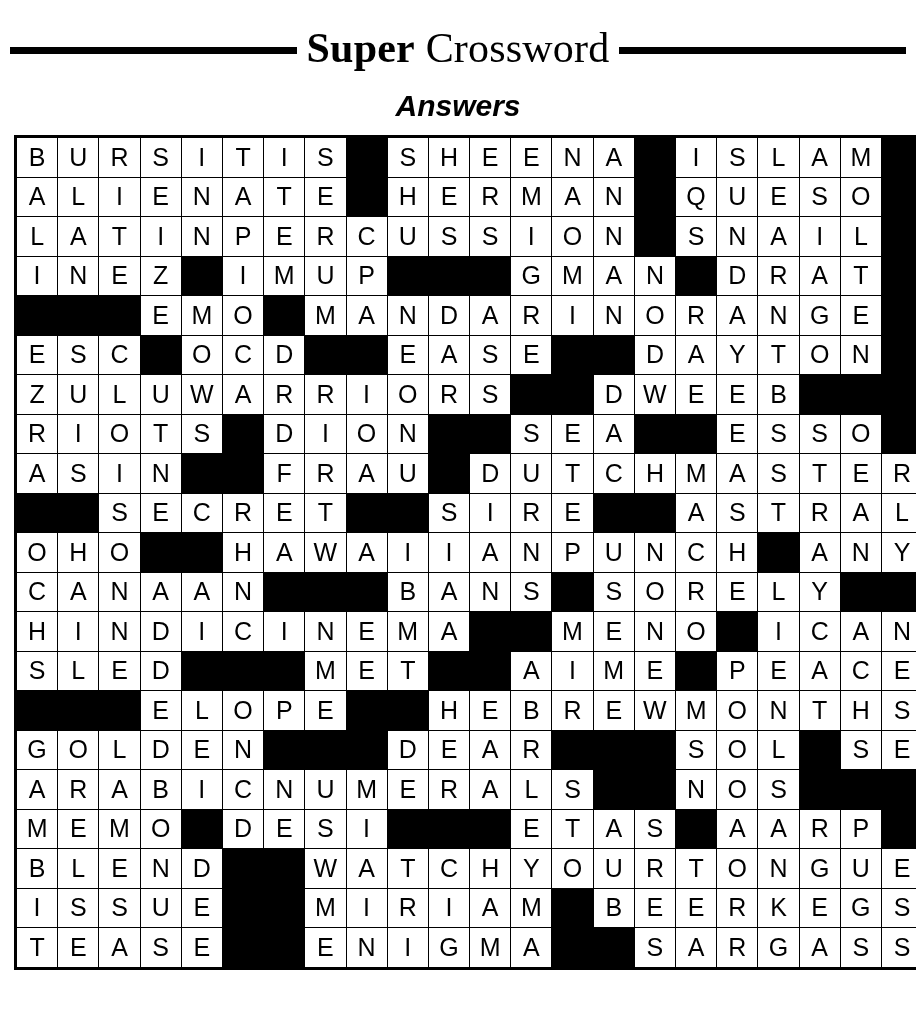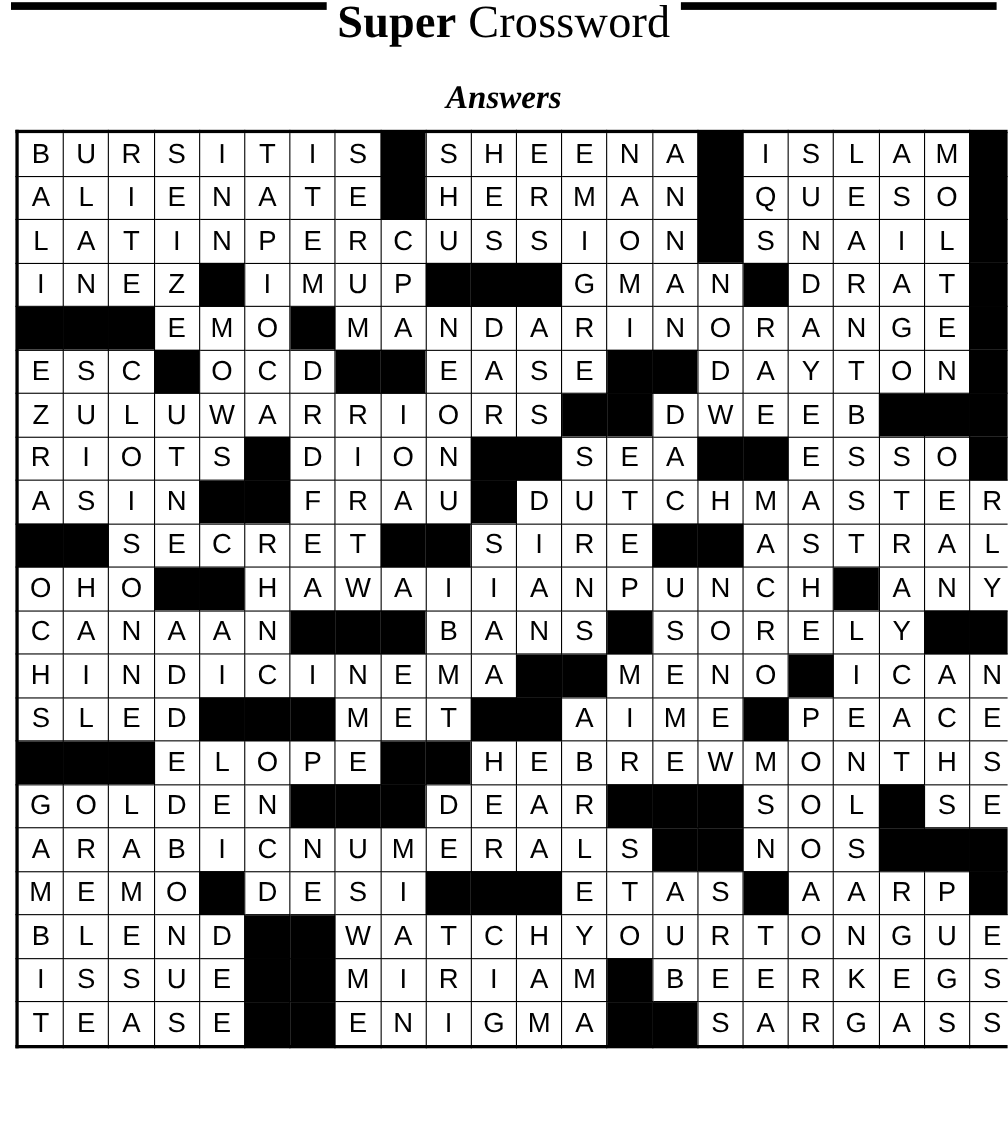--- a/index.html
+++ b/index.html
@@ -18,23 +18,25 @@
     width: 916px;
     height: 1024px;
     position: relative;
     box-sizing: border-box;
   }
   
   .masthead {
     position: relative;
     height: 62px;
     display: flex;
+    align-items: center;
     justify-content: center;
     padding: 0 10px;
     box-sizing: border-box;
+    margin-top: 17px;
   }
   .rule {
     flex: 1 1 auto;
     height: 7px;
     background: #000;
     position: relative;
     top: 2px;
   }
   .rule.left { margin-right: 10px; }
   .rule.right { margin-left: 10px; }
@@ -46,21 +48,21 @@
     letter-spacing: 0.2px;
   }
   .masthead-title .bold {
     font-weight: bold;
   }
   .masthead-title .light {
     font-weight: normal;
   }
   .subtitle {
     text-align: center;
-    font-family: Liberation Serif, serif;
+    font-family: Liberation Sans, sans-serif;
     font-weight: bold;
     font-style: italic;
     font-size: 30px;
     line-height: 1;
     margin-top: 12px;
     margin-bottom: 14px;
   }
   
   .grid-wrap {
     padding: 0 14px;

